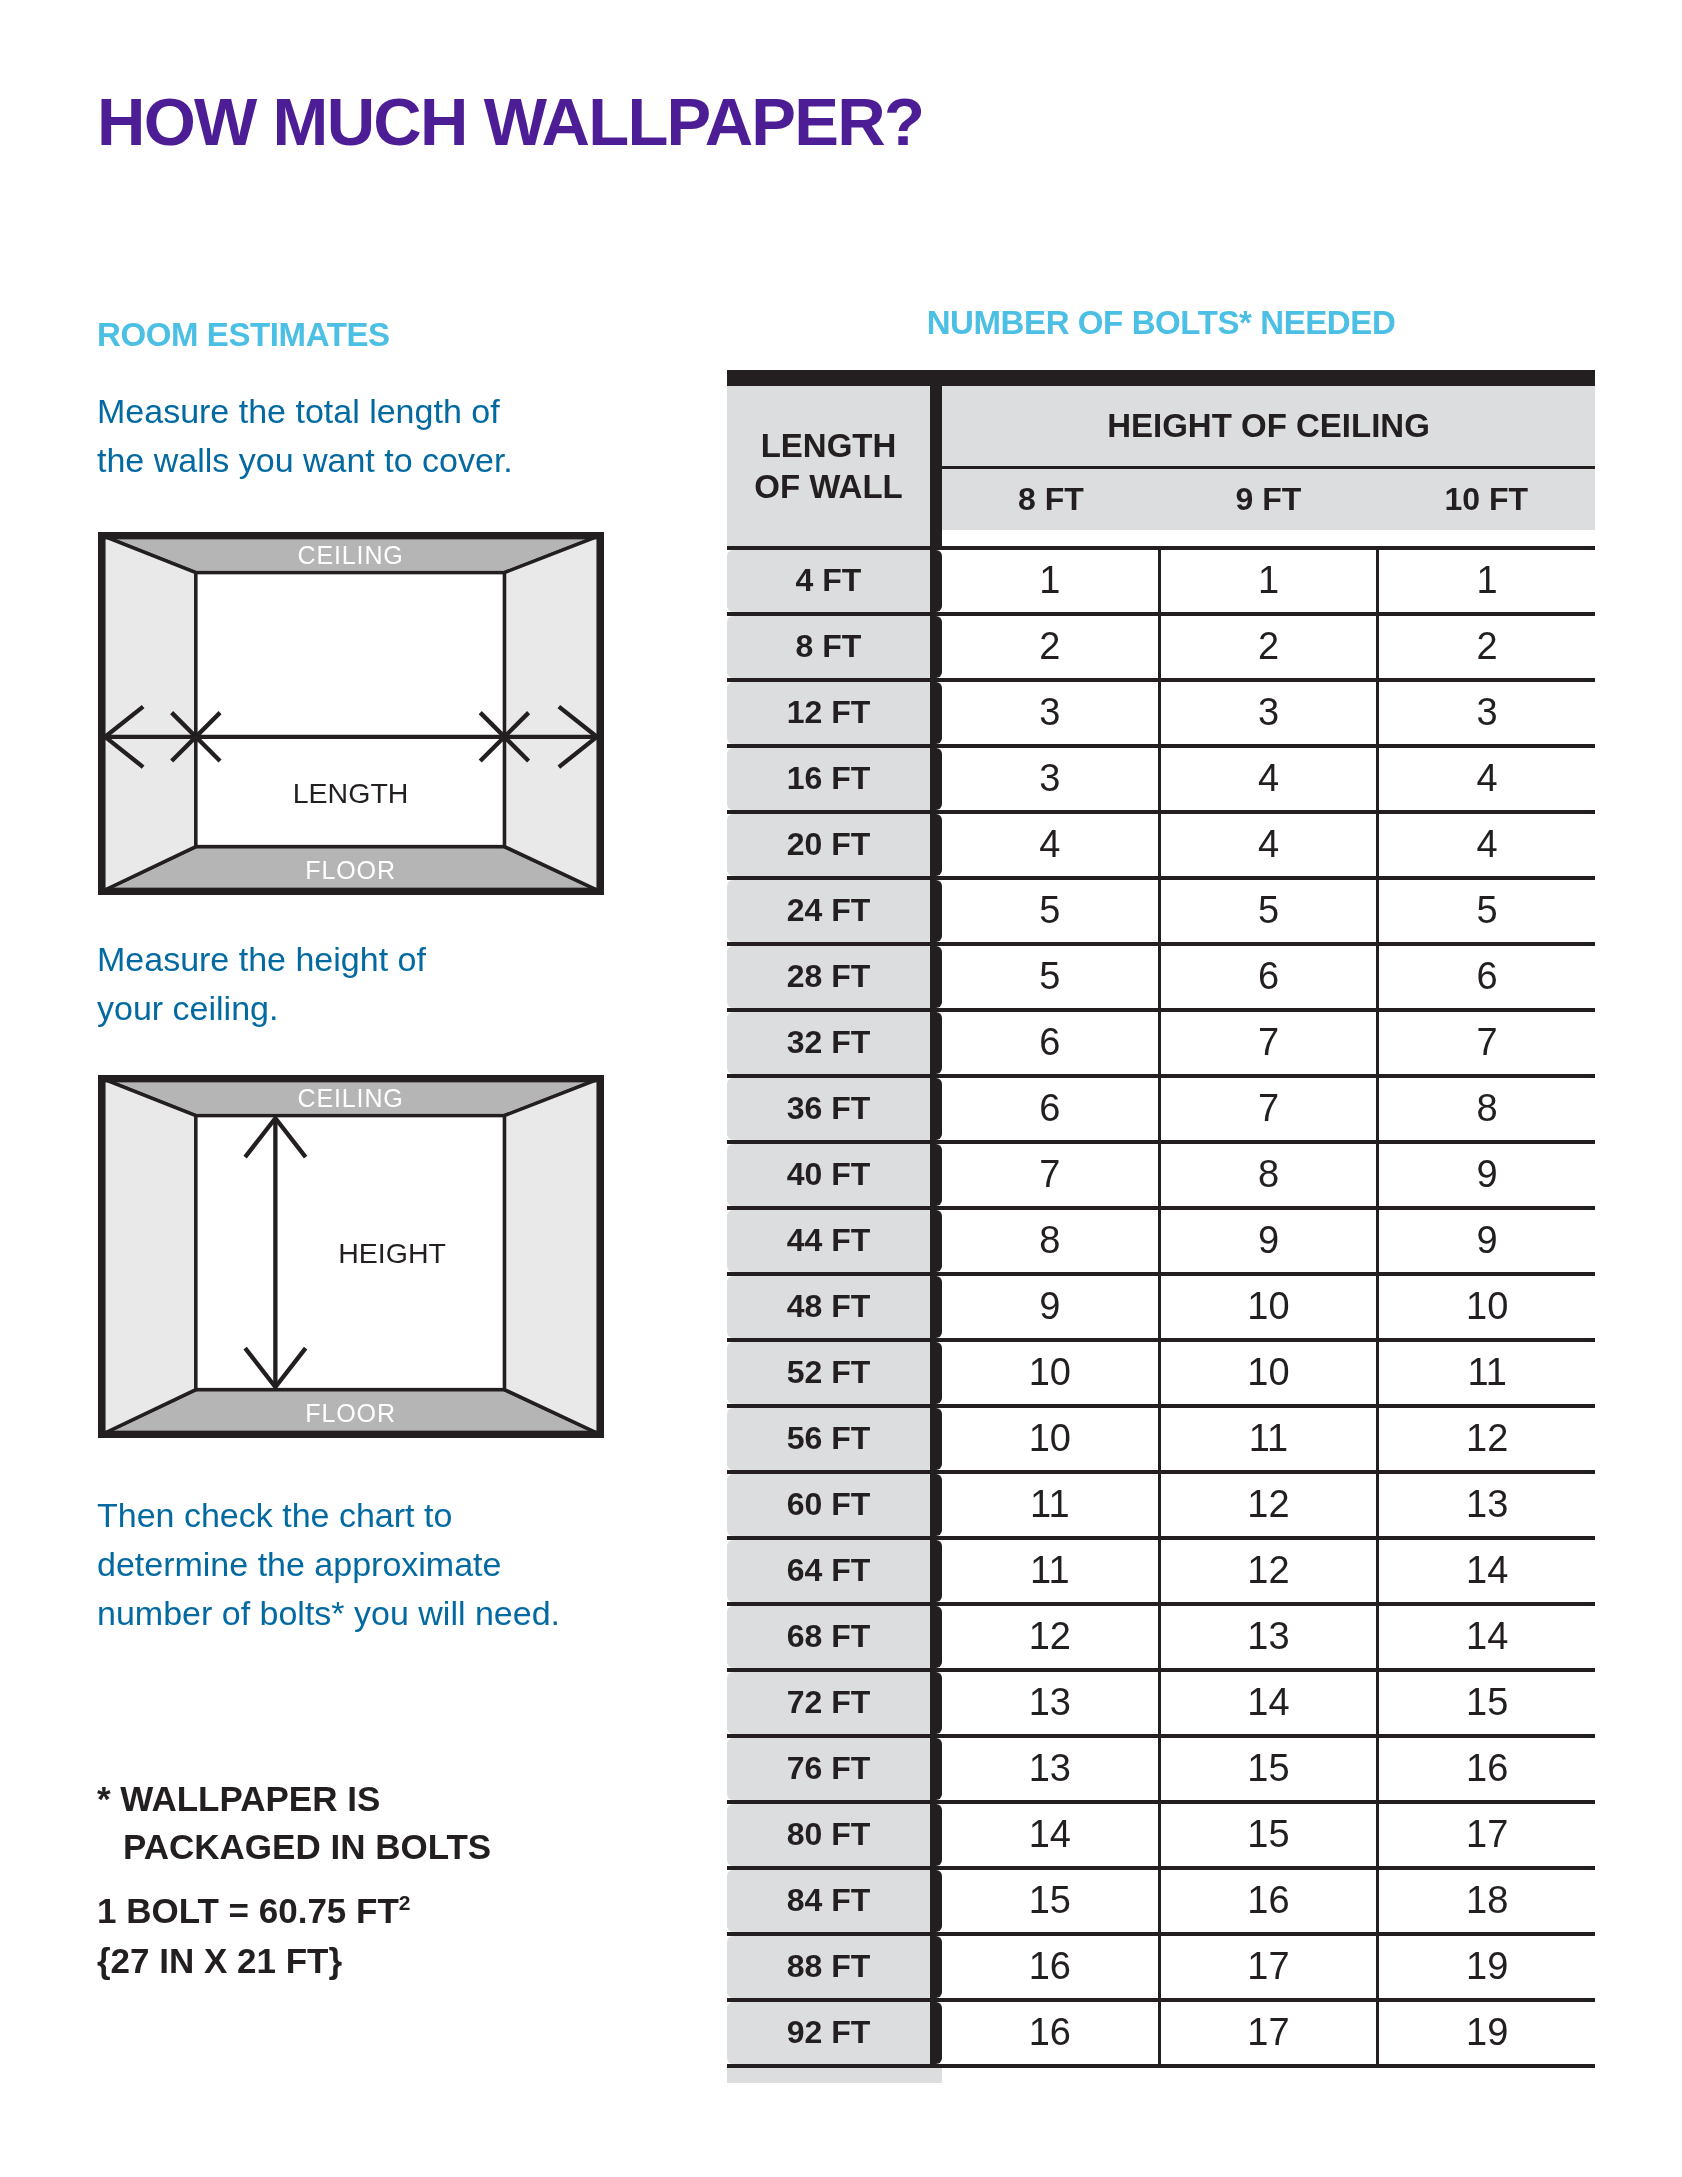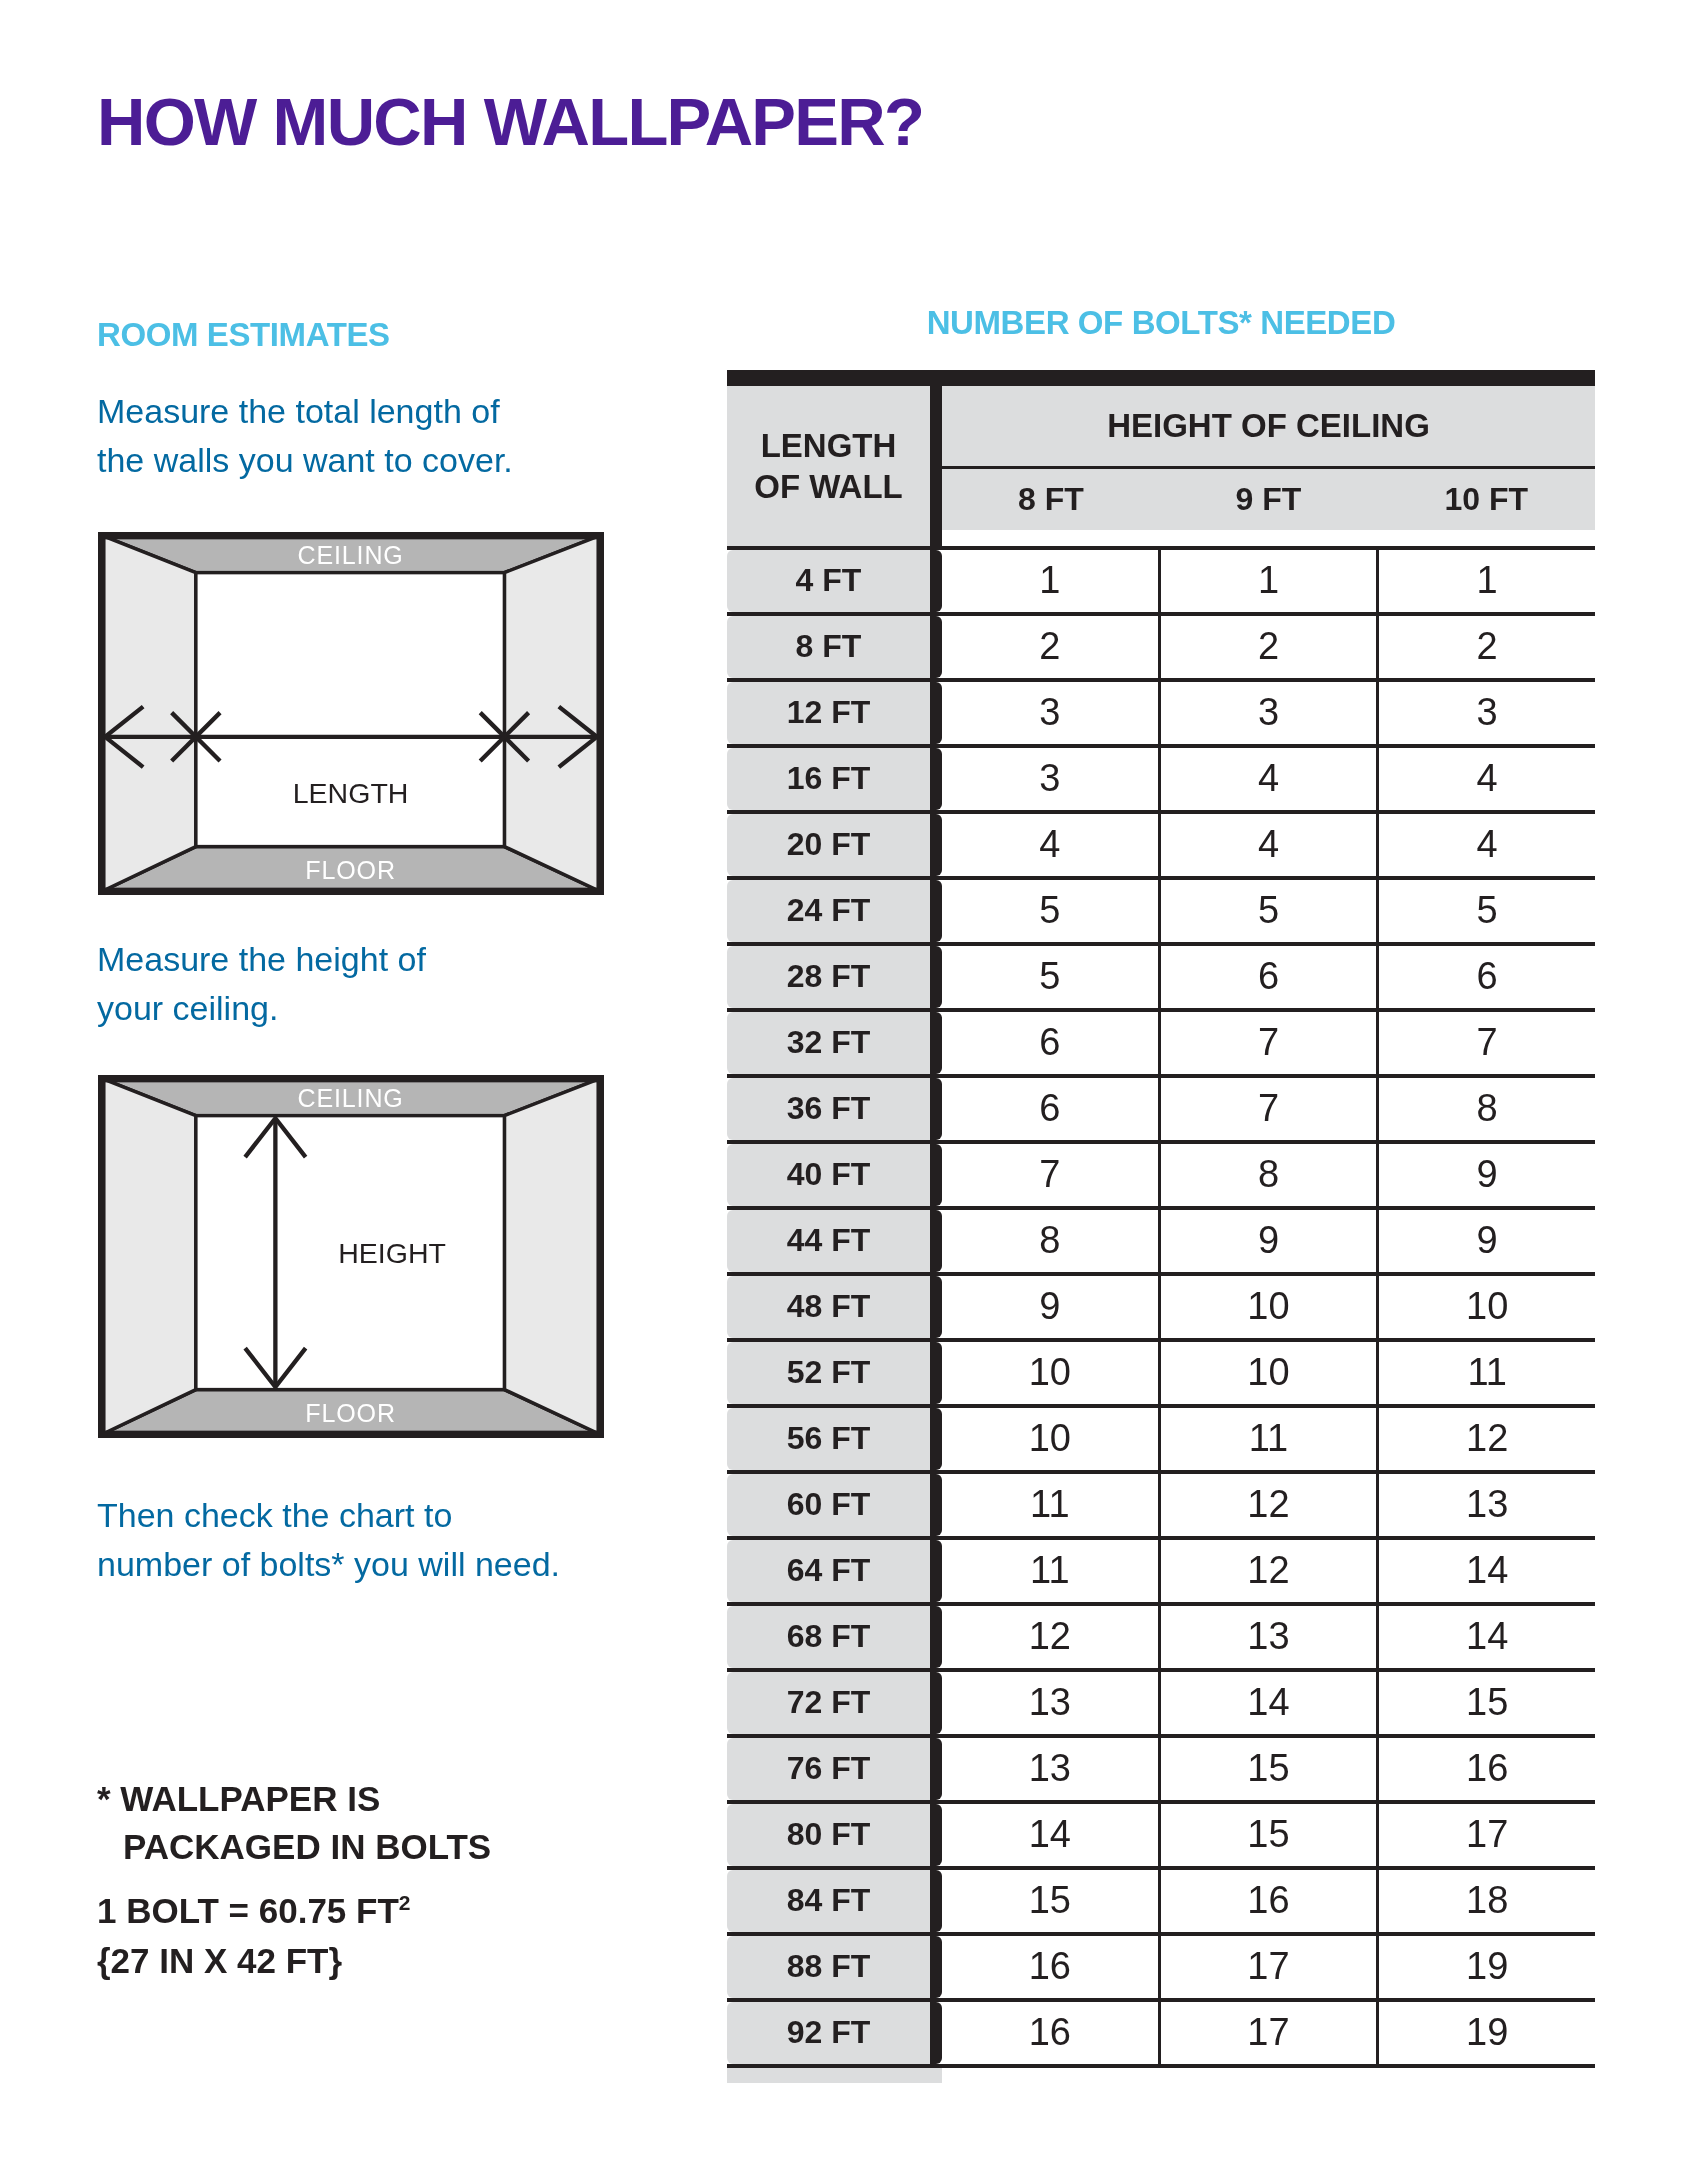--- a/index.html
+++ b/index.html
@@ -119,31 +119,32 @@
       <polyline points="170,95 205,50 240,95"></polyline>
       <polyline points="170,316 205,361 240,316"></polyline>
     </g>
     <text class="wall-label" x="292" y="37" text-anchor="middle">CEILING</text>
     <text class="wall-label" x="292" y="401" text-anchor="middle">FLOOR</text>
     <text class="dim-label" x="340" y="218" text-anchor="middle">HEIGHT</text>
   </svg>
 
   <div class="abs para para3">
     <div>Then check the chart to</div>
+    <div>determine the approximate</div>
     <div>number of bolts* you will need.</div>
   </div>
 
   <div class="abs foot foot1">
     <div>* WALLPAPER IS</div>
     <div class="foot-indent">PACKAGED IN BOLTS</div>
   </div>
 
   <div class="abs boltinfo">
     <div><span>1 BOLT = 60.75 FT</span><sup>2</sup></div>
-    <div>{27 IN X 42 FT}</div>
+    <div>{27 IN X 21 FT}</div>
   </div>
 
   <div class="abs btable">
     <div class="tbar"></div>
     <div class="thead">
       <div class="th-left">
         <div>LENGTH</div>
         <div>OF WALL</div>
       </div>
       <div class="th-right">

